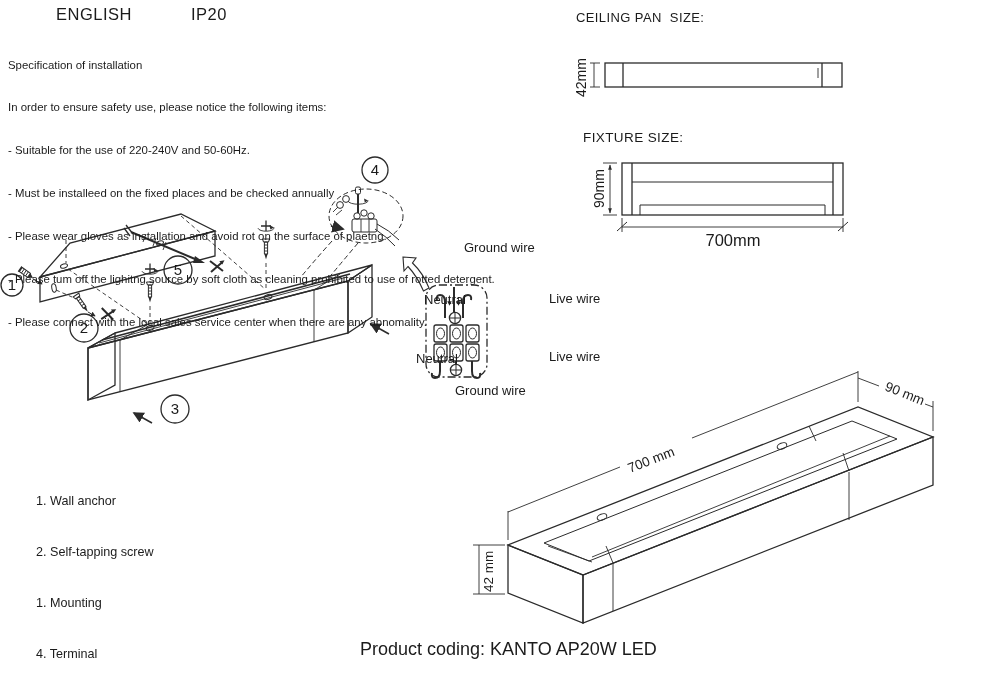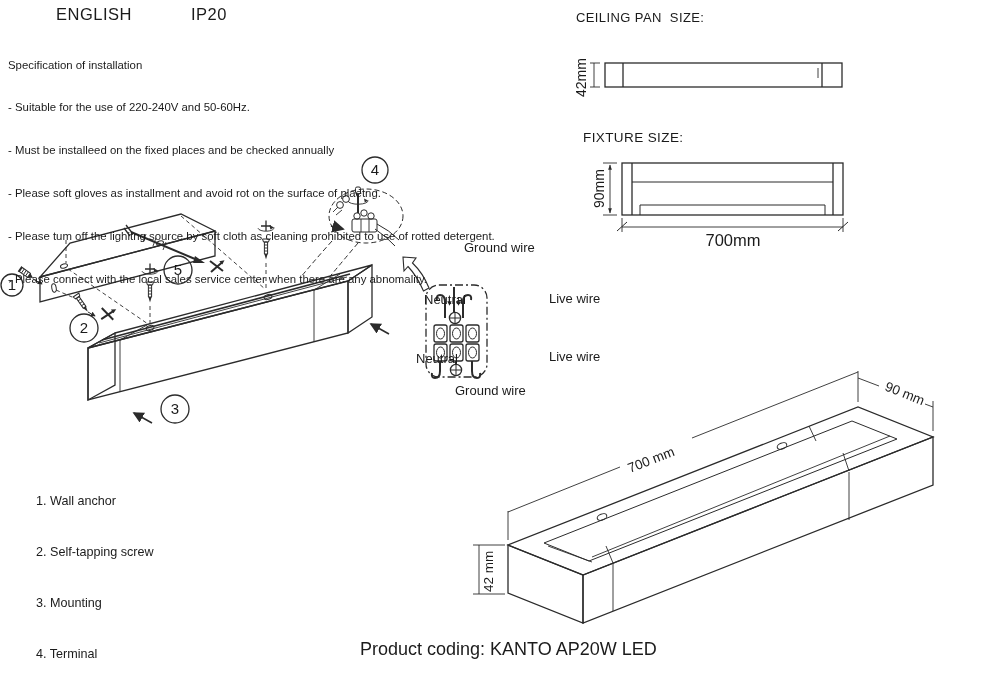--- a/index.html
+++ b/index.html
@@ -270,40 +270,41 @@
         <text class="co" x="178" y="275" text-anchor="middle">5</text>
       </g>
     </g>
   </svg>
 
   <div class="lbl h1" style="left:8px;top:5px;">ENGLISH</div>
   <div class="lbl h1" style="left:143px;top:5px;">IP20</div>
 
   <div class="spec">
     <div>Specification of installation</div>
+    <div>In order to ensure safety use, please notice the following items:</div>
     <div>- Suitable for the use of 220-240V and 50-60Hz.</div>
     <div>- Must be installeed on the fixed places and be checked annually</div>
-    <div>- Please soft gloves as installment and avoid rot on the surface of plaetng.</div>
+    <div>- Please wear gloves as installation and avoid rot on the surface of plaetng.</div>
     <div>- Please tum off the lighitng source by soft cloth as cleaning prohibited to use of rotted detergent.</div>
     <div>- Please connect with the local sales service center when there are any abnomality.</div>
   </div>
 
   <div class="lbl sec" style="left:528px;top:10px;">CEILING PAN  SIZE:</div>
   <div class="lbl sec" style="left:535px;top:130px;font-size:13.5px;">FIXTURE SIZE:</div>
 
   <div class="lbl wire" style="left:416px;top:240px;">Ground wire</div>
   <div class="lbl wire" style="left:376px;top:292px;">Neutral</div>
   <div class="lbl wire" style="left:501px;top:291px;">Live wire</div>
   <div class="lbl wire" style="left:368px;top:351px;">Neutral</div>
   <div class="lbl wire" style="left:501px;top:349px;">Live wire</div>
   <div class="lbl wire" style="left:407px;top:383px;">Ground wire</div>
 
   <div class="parts">
     <div>1. Wall anchor</div>
     <div>2. Self-tapping screw</div>
-    <div>3. Mounting</div>
+    <div>1. Mounting</div>
     <div>4. Terminal</div>
     
   </div>
 
   <div class="footer"><span>Product coding:</span><span> </span><span>KANTO AP20W LED</span></div>
 
 </div>
 
 </body></html>

